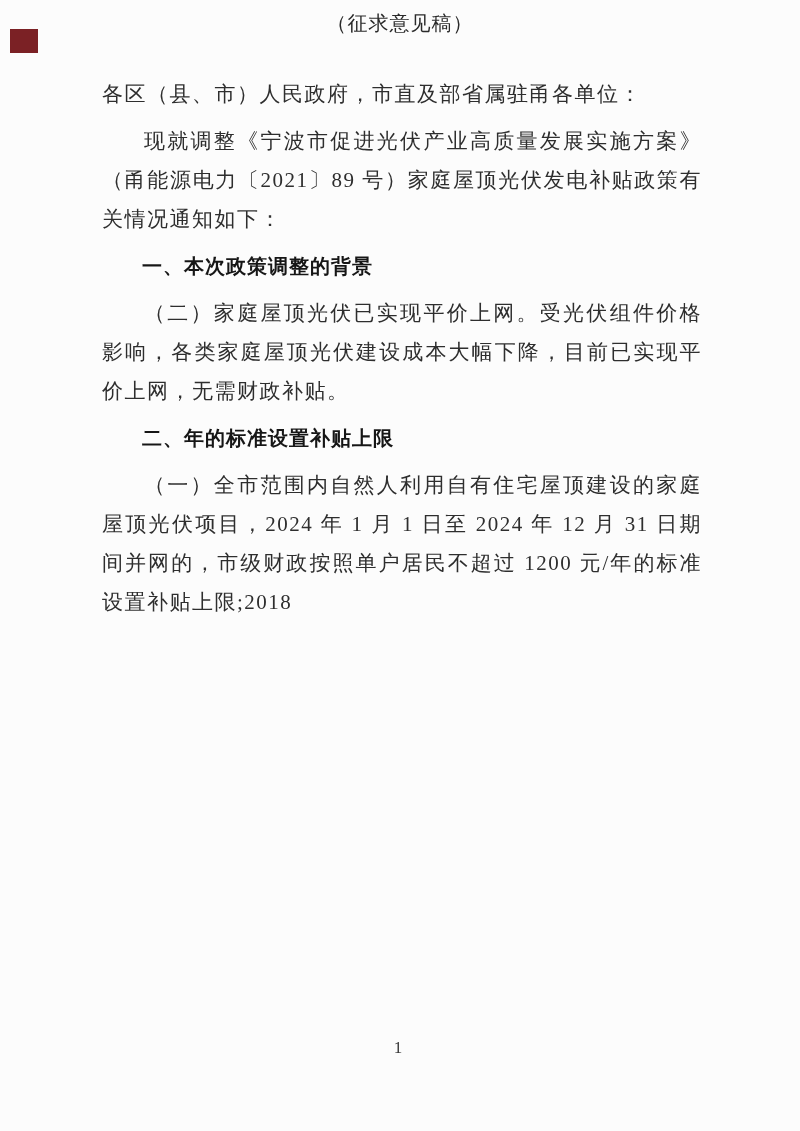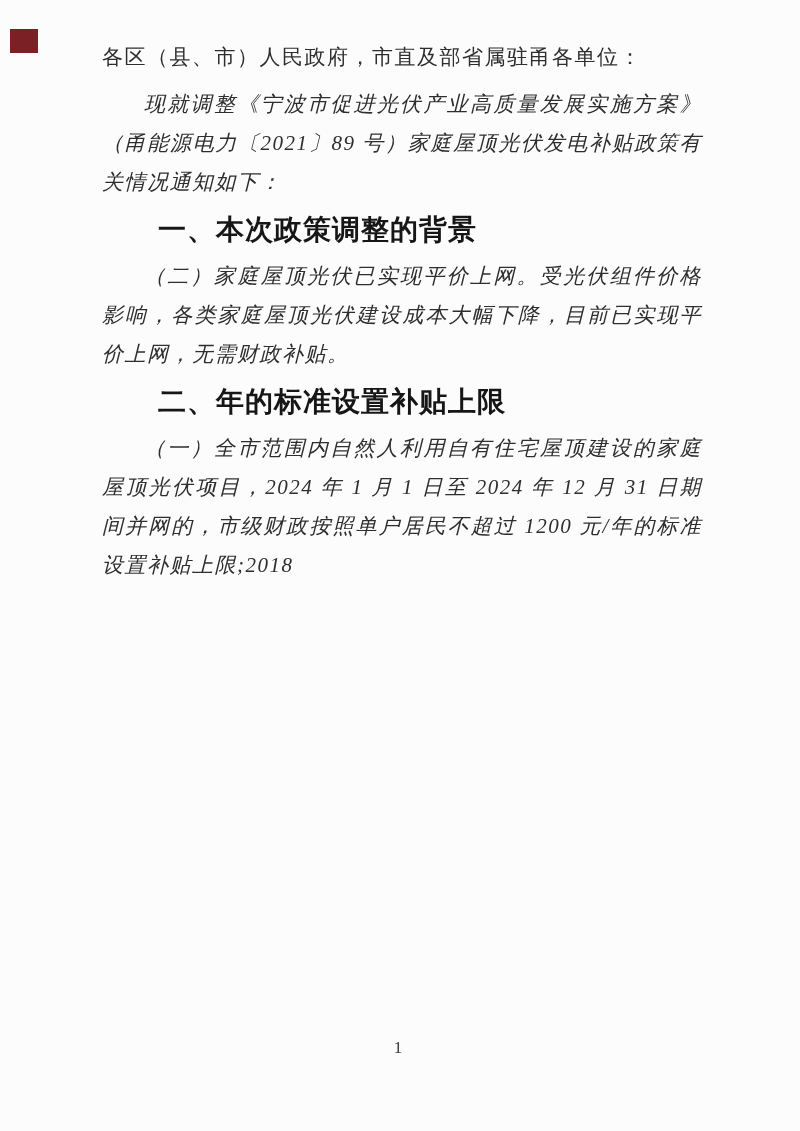--- a/index.html
+++ b/index.html
@@ -38,26 +38,26 @@
   }
   .doc-body {
     width: 616px;
     margin: 38px 0 0 94px;
     font-size: 21px;
     line-height: 39px;
     letter-spacing: 1.5px;
     text-align: justify;
   }
   .doc-body p { margin: 8px; }
-  .indent { text-indent: 2em; font-style: italic; }
+  .indent { text-indent: 2em; }
   .section-heading {
     text-indent: 2em;
     font-family: "Liberation Sans", "DejaVu Sans", sans-serif;
     font-weight: bold;
-    font-size: 28px;
+    font-size: 20px;
     letter-spacing: 1px;
     color: #161616;
   }
   .page-number {
     position: absolute;
     left: 0; right: 4px;
     top: 1038px;
     text-align: center;
     font-size: 17px;
     line-height: 20px;
@@ -65,20 +65,21 @@
   }
 </style>
 </head>
 <body>
 
 <div>
 
   <div class="corner-mark" style="background: rgb(123, 33, 37);"></div>
 
 
+  <div class="subtitle">（征求意见稿）</div>
 
   <div class="doc-body">
 
     <p>各区（县、市）人民政府，市直及部省属驻甬各单位：</p>
 
     <p class="indent">现就调整《宁波市促进光伏产业高质量发展实施方案》（甬能源电力〔2021〕89 号）家庭屋顶光伏发电补贴政策有关情况通知如下：</p>
 
     <p class="section-heading">一、本次政策调整的背景</p>
 
 

